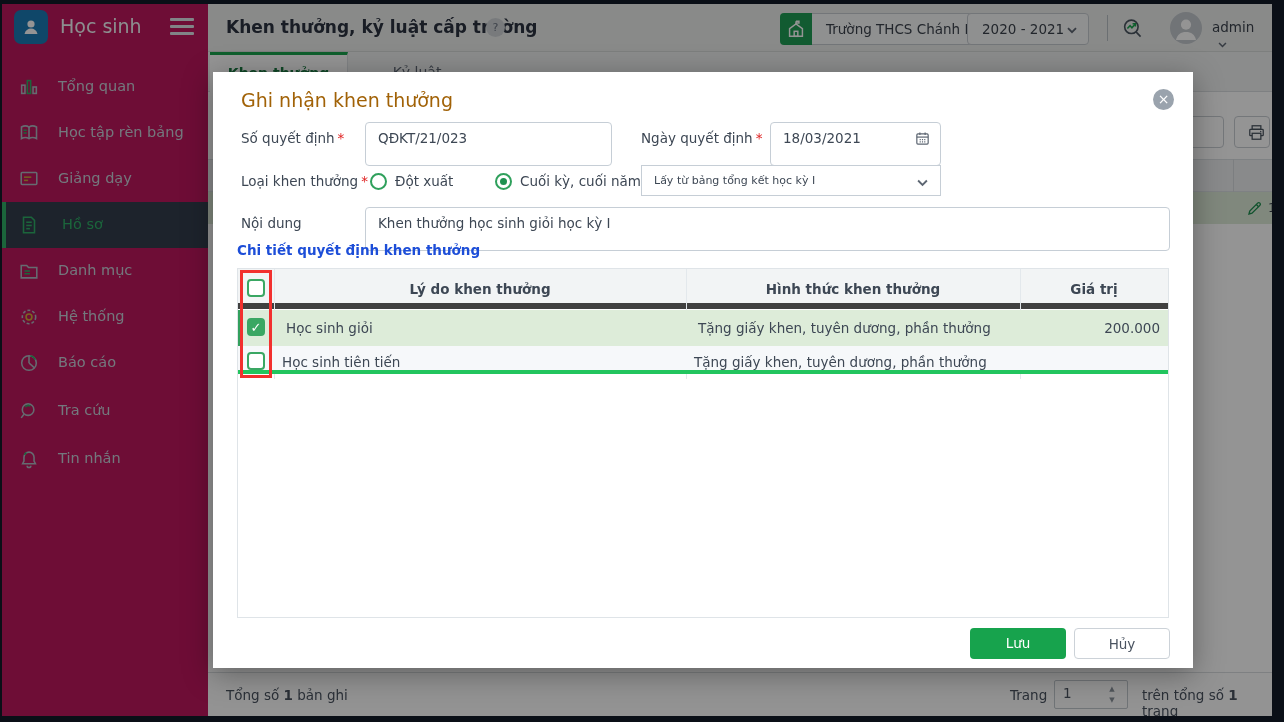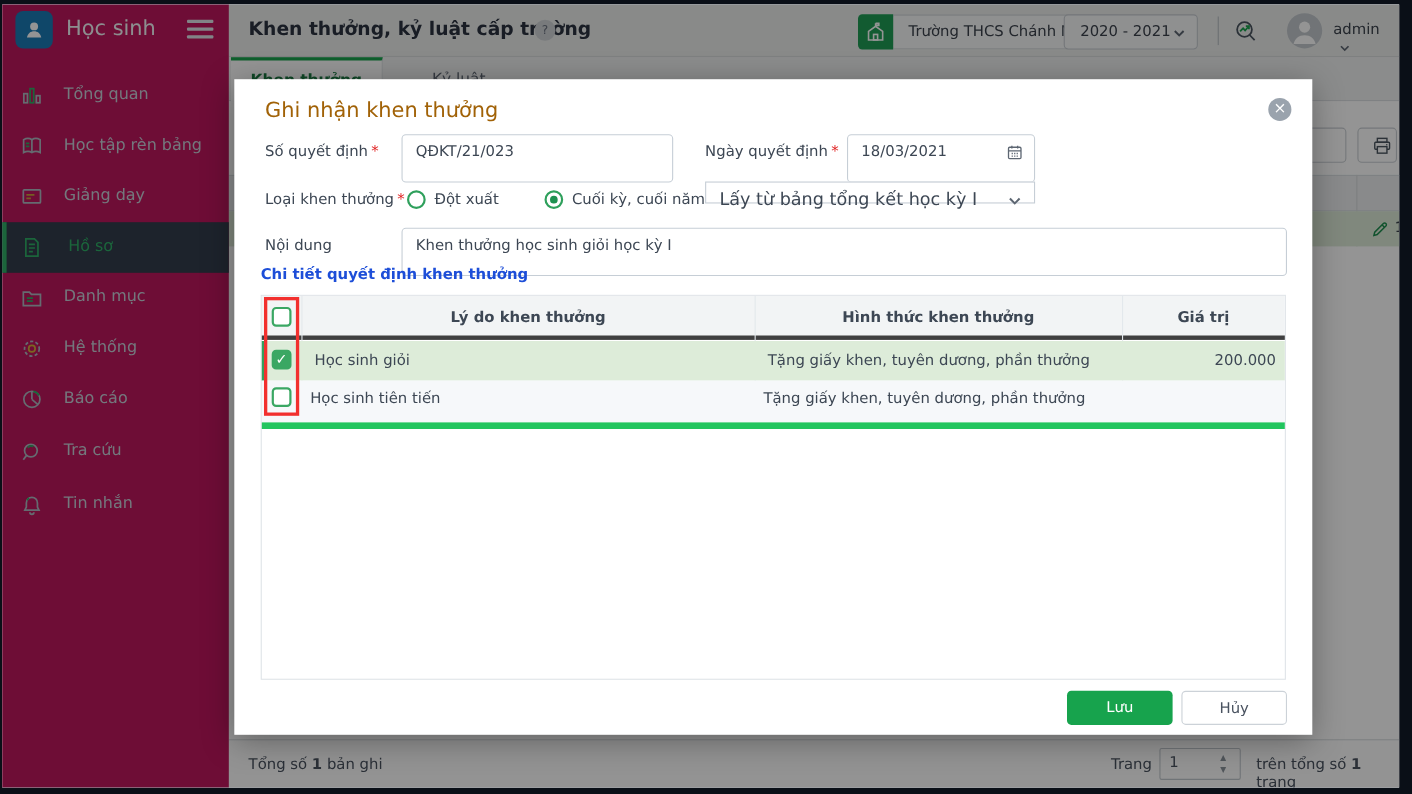--- a/index.html
+++ b/index.html
@@ -66,30 +66,30 @@
   .m-title { position:absolute; left:28px; top:17px; font-size:19px; font-weight:normal; color:#a16207; }
   .m-close { position:absolute; right:19px; top:17px; width:21px; height:21px; border-radius:50%; background:#9aa3ad; color:#fff; text-align:center; line-height:20px; font-size:14px; cursor:pointer; }
   .f-label { position:absolute; font-size:13.5px; color:#3d4754; line-height:32px; }
   .req { color:#e02424; margin-left:3px; }
   .f-input { position:absolute; height:44px; border:1px solid #c6ced6; border-radius:4px; background:#fff; }
   .f-input input { width:100%; height:30px; border:none; outline:none; padding:0 12px; font-size:13.5px; color:#3d4754; background:transparent; font-family:inherit; }
   .cal-ic { position:absolute; right:9px; top:7px; }
   .radio { position:absolute; display:flex; align-items:center; height:32px; cursor:pointer; font-size:13.5px; color:#3d4754; }
   .rdot { width:17px; height:17px; border:2px solid #2fa05c; border-radius:50%; margin-right:8px; position:relative; background:#fff; }
   .radio.sel .rdot::after { content:""; position:absolute; left:3px; top:3px; width:7px; height:7px; border-radius:50%; background:#1e9150; }
-  .f-select { position:absolute; height:20px; border:1px solid #c6ced6; border-radius:0; background:#fff; font-size:16px; color:#3d4754; line-height:30px; padding-left:12px; cursor:pointer; }
+  .f-select { position:absolute; height:31px; border:1px solid #c6ced6; border-radius:0; background:#fff; font-size:11px; color:#3d4754; line-height:30px; padding-left:12px; cursor:pointer; }
   .f-select svg { position:absolute; right:12px; top:13px; }
   .m-section { position:absolute; left:24px; top:170px; font-size:13.5px; font-weight:bold; color:#1d4ed8; }
   .m-table { position:absolute; left:24px; top:196px; width:932px; height:350px; border:1px solid #dfe4e8; }
-  .t-head { position:absolute; left:0; top:0; width:930px; height:40px; background:#f2f4f5; border-bottom:4px solid #404040; }
+  .t-head { position:absolute; left:0; top:0; width:930px; height:40px; background:#f2f4f5; border-bottom:6px solid #404040; }
   .t-head .th { position:absolute; top:0; height:40px; line-height:40px; text-align:center; font-size:13.5px; font-weight:bold; color:#3d4754; }
   .t-row { position:absolute; left:0; width:930px; font-size:13.5px; color:#3d4754; }
   .t-row .td { position:absolute; top:0; line-height:inherit; }
   .row1 { top:41px; height:36px; line-height:36px; background:#ddecd9; border-left:4px solid #33a05d; }
-  .row2 { top:77px; height:44px; line-height:32px; background:#f6f8fa; border-bottom:6px solid #22c55e; }
+  .row2 { top:77px; height:28px; line-height:32px; background:#f6f8fa; border-bottom:4px solid #22c55e; }
   .vline { position:absolute; top:0; width:1px; background:#e3e8ec; }
   .cbx { width:18px; height:18px; border:2px solid #3aa763; border-radius:4px; background:#fff; position:absolute; cursor:pointer; }
   .cbx.checked { background:#3aa763; color:#fff; font-size:13px; line-height:15px; text-align:center; }
   .red-annot { position:absolute; left:2px; top:1px; width:32px; height:108px; border:3px solid #f2302e; z-index:5; pointer-events:none; }
   .m-btn { position:absolute; top:556px; width:96px; height:31px; border-radius:4px; text-align:center; line-height:31px; font-size:13.5px; cursor:pointer; }
   .btn-save { left:757px; background:#17a34d; color:#ffffff; }
   .btn-cancel { left:861px; background:#fff; border:1px solid #ccd2d8; color:#4a5360; }
   svg { display:block; }
 </style>
 </head>

